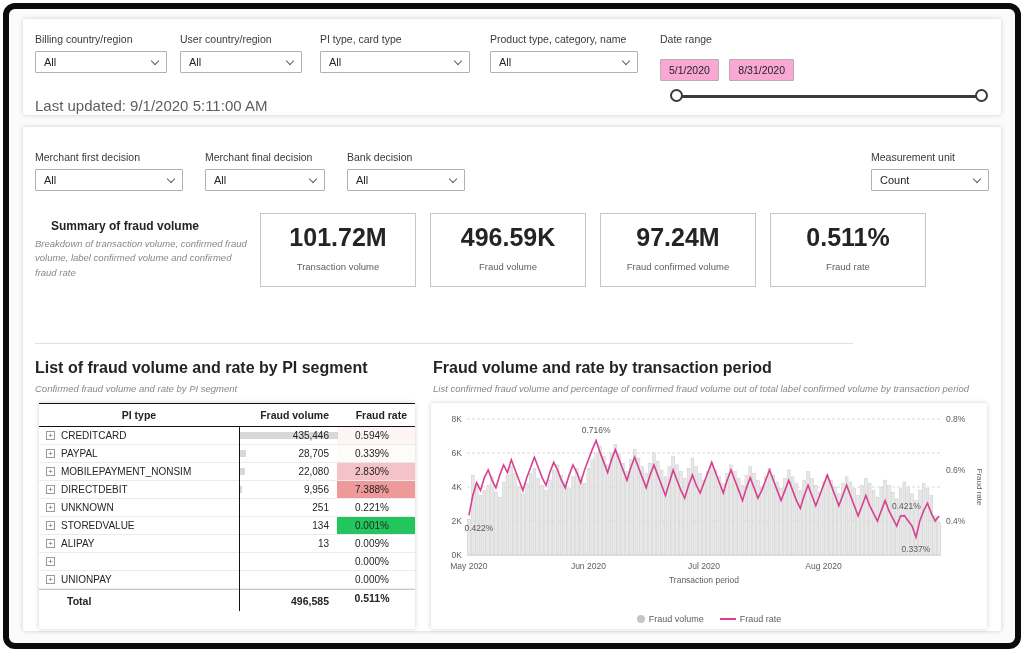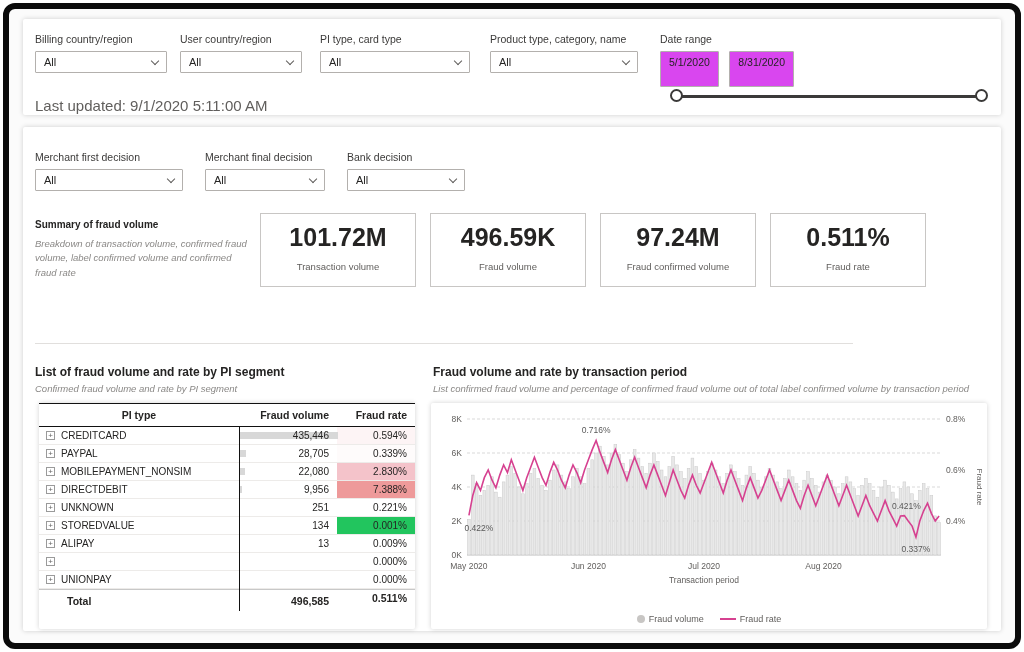--- a/index.html
+++ b/index.html
@@ -6,48 +6,48 @@
   html,body{width:1024px;height:652px;background:#ffffff;font-family:"Liberation Sans","DejaVu Sans",sans-serif;color:#252423;overflow:hidden;position:relative}
   .frame{position:absolute;left:3px;top:3px;width:1018px;height:646px;border:6px solid #0b0b0b;border-radius:12px;background:#fbfbfb;overflow:hidden}
   .card{position:absolute;background:#fff;box-shadow:0 0 5px rgba(0,0,0,0.18);border-radius:2px}
   .topcard{left:14px;top:10px;right:14px;height:96px}
   .maincard{left:14px;top:118px;right:14px;bottom:12px}
 
   .fgroup{position:absolute;top:14px}
   .flabel{font-size:10.5px;color:#3b3a39;white-space:nowrap}
   .dropdown{position:relative;height:22px;border:1px solid #b3b0ad;background:#fff;font-size:11px;color:#252423;line-height:20px;padding-left:8px;margin-top:6px;border-radius:1px;cursor:pointer}
   .chev{position:absolute;right:8px;top:6px;width:6px;height:6px;border-right:1.4px solid #605e5c;border-bottom:1.4px solid #605e5c;transform:rotate(45deg)}
-  .datebox{display:inline-block;height:36px;border:1px solid #b3b0ad;background:#d946ef;font-size:10.5px;line-height:20px;padding:0 8px;margin:6px 6px 0 0;border-radius:1px}
+  .datebox{display:inline-block;height:22px;border:1px solid #b3b0ad;background:#f9a8d4;font-size:10.5px;line-height:20px;padding:0 8px;margin:14px 6px 0 0;border-radius:1px}
   .lastupd{position:absolute;left:12px;top:78px;font-size:15px;color:#605e5c}
 
   .slider{position:absolute;height:15px}
   .slider-track{position:absolute;left:6px;right:6px;top:6px;height:3px;background:#3b3a39;border-radius:2px}
   .slider-handle{position:absolute;top:0;width:13px;height:13px;background:#fff;border:2px solid #3b3a39;border-radius:50%}
 
-  .sumtitle{position:absolute;left:12px;top:92px;font-size:10px;font-weight:bold}
+  .sumtitle{position:absolute;left:28px;top:92px;font-size:12px;font-weight:bold}
   .sumsub{position:absolute;left:12px;top:110px;width:214px;font-size:9.5px;font-style:italic;color:#8a8886;line-height:1.5}
   .kpi{position:absolute;top:86px;width:156px;height:74px;border:1px solid #c8c6c4;background:#fff;text-align:center}
   .kpi-value{font-size:25px;font-weight:bold;margin-top:9px;color:#252423}
   .kpi-label{font-size:9.5px;color:#605e5c;margin-top:9px}
 
   .rightgroup{position:absolute;right:12px;width:118px}
   .divider{position:absolute;left:12px;top:216px;width:818px;border-top:1px solid #e1dfdd}
 
-  .sectitle{position:absolute;top:238px;font-size:12px;font-weight:bold}
+  .sectitle{position:absolute;top:232px;font-size:16px;font-weight:bold}
   .secsub{position:absolute;top:256px;font-size:9.5px;font-style:italic;color:#8a8886;white-space:nowrap}
 
   .tbl{left:16px;top:276px;width:376px;height:226px;position:absolute}
   .thead{display:flex;height:24px;align-items:center;border-top:1.5px solid #111;border-bottom:1.5px solid #111;font-weight:bold;font-size:10.5px}
   .th-pi{width:200px;text-align:center}
   .th-vol{width:98px;text-align:right;padding-right:8px}
   .th-rate{width:78px;text-align:right;padding-right:8px}
   .trow{display:flex;height:18px;align-items:center;border-bottom:1px solid #edebe9;font-size:10px}
   .tc-pi{width:200px;display:flex;align-items:center;overflow:hidden}
   .tc-vol{width:98px;position:relative;text-align:right;padding-right:8px}
-  .tc-rate{width:78px;text-align:right;padding-right:8px;height:100%;line-height:17px}
+  .tc-rate{width:78px;text-align:center;padding-right:8px;height:100%;line-height:17px}
   .expand{display:inline-block;width:9px;height:9px;border:1px solid #9a9a9a;font-size:8px;line-height:7px;text-align:center;color:#666;margin:0 6px 0 7px;background:#fff;flex:none;cursor:pointer}
   .piname{white-space:nowrap}
   .databar{position:absolute;left:1px;top:2px;bottom:2px;background:#d8d8d8}
   .cellnum{position:relative}
   .trow-total{display:flex;height:22px;align-items:center;font-size:10.5px;font-weight:bold;border-top:1px solid #c8c8c8}
   .total-label{padding-left:28px;display:block}
   .vline{position:absolute;left:200px;top:24px;height:184px;width:1px;background:#111}
 
   .chartcard{left:408px;top:276px;width:556px;height:226px;position:absolute}
   .chartcard svg{display:block;font-family:inherit}
@@ -116,20 +116,27 @@
       <div class="flabel">Merchant final decision</div>
       <div class="dropdown">
         <span>All</span>
         <span class="chev"></span>
       </div>
     </div>
     <div class="fgroup" style="left:324px;top:24px;width:118px">
       <div class="flabel">Bank decision</div>
       <div class="dropdown">
         <span>All</span>
+        <span class="chev"></span>
+      </div>
+    </div>
+    <div class="fgroup rightgroup" style="top:24px">
+      <div class="flabel">Measurement unit</div>
+      <div class="dropdown">
+        <span>Count</span>
         <span class="chev"></span>
       </div>
     </div>
 
     <div class="sumtitle">Summary of fraud volume</div>
     <div class="sumsub">Breakdown of transaction volume, confirmed fraud volume, label confirmed volume and confirmed fraud rate</div>
 
     <div class="kpi" style="left:237px">
       <div class="kpi-value">101.72M</div>
       <div class="kpi-label">Transaction volume</div>

